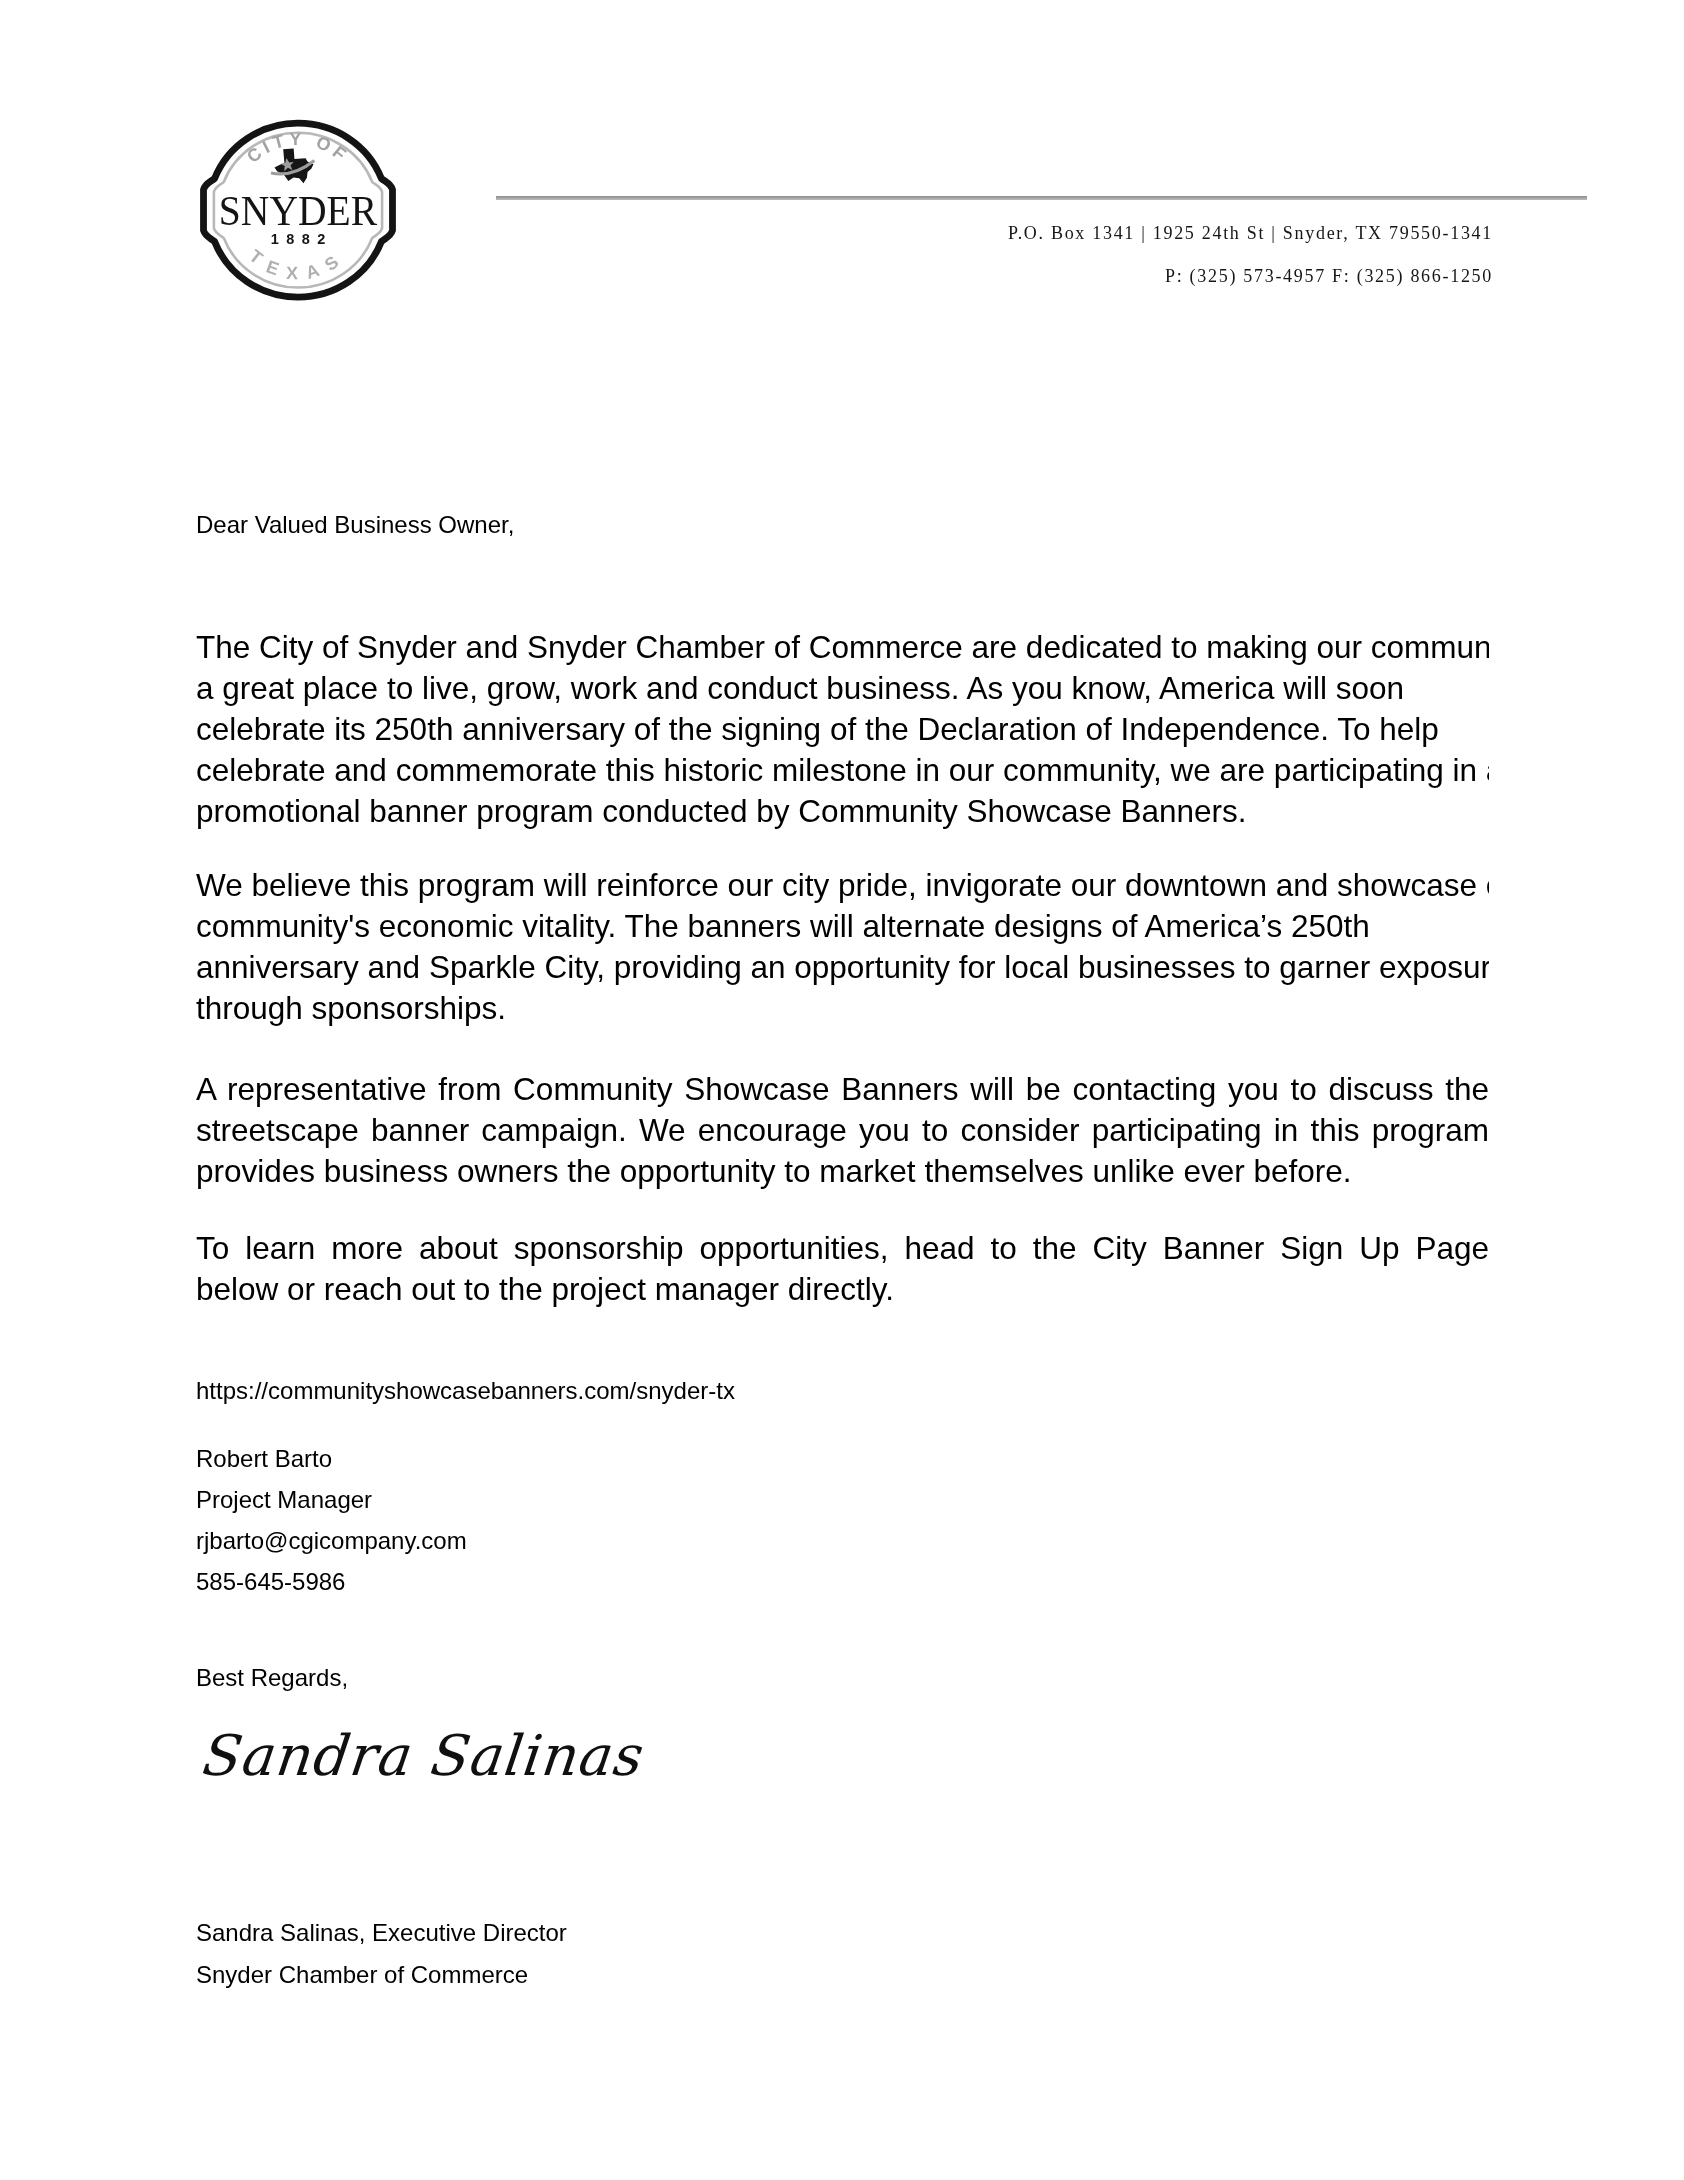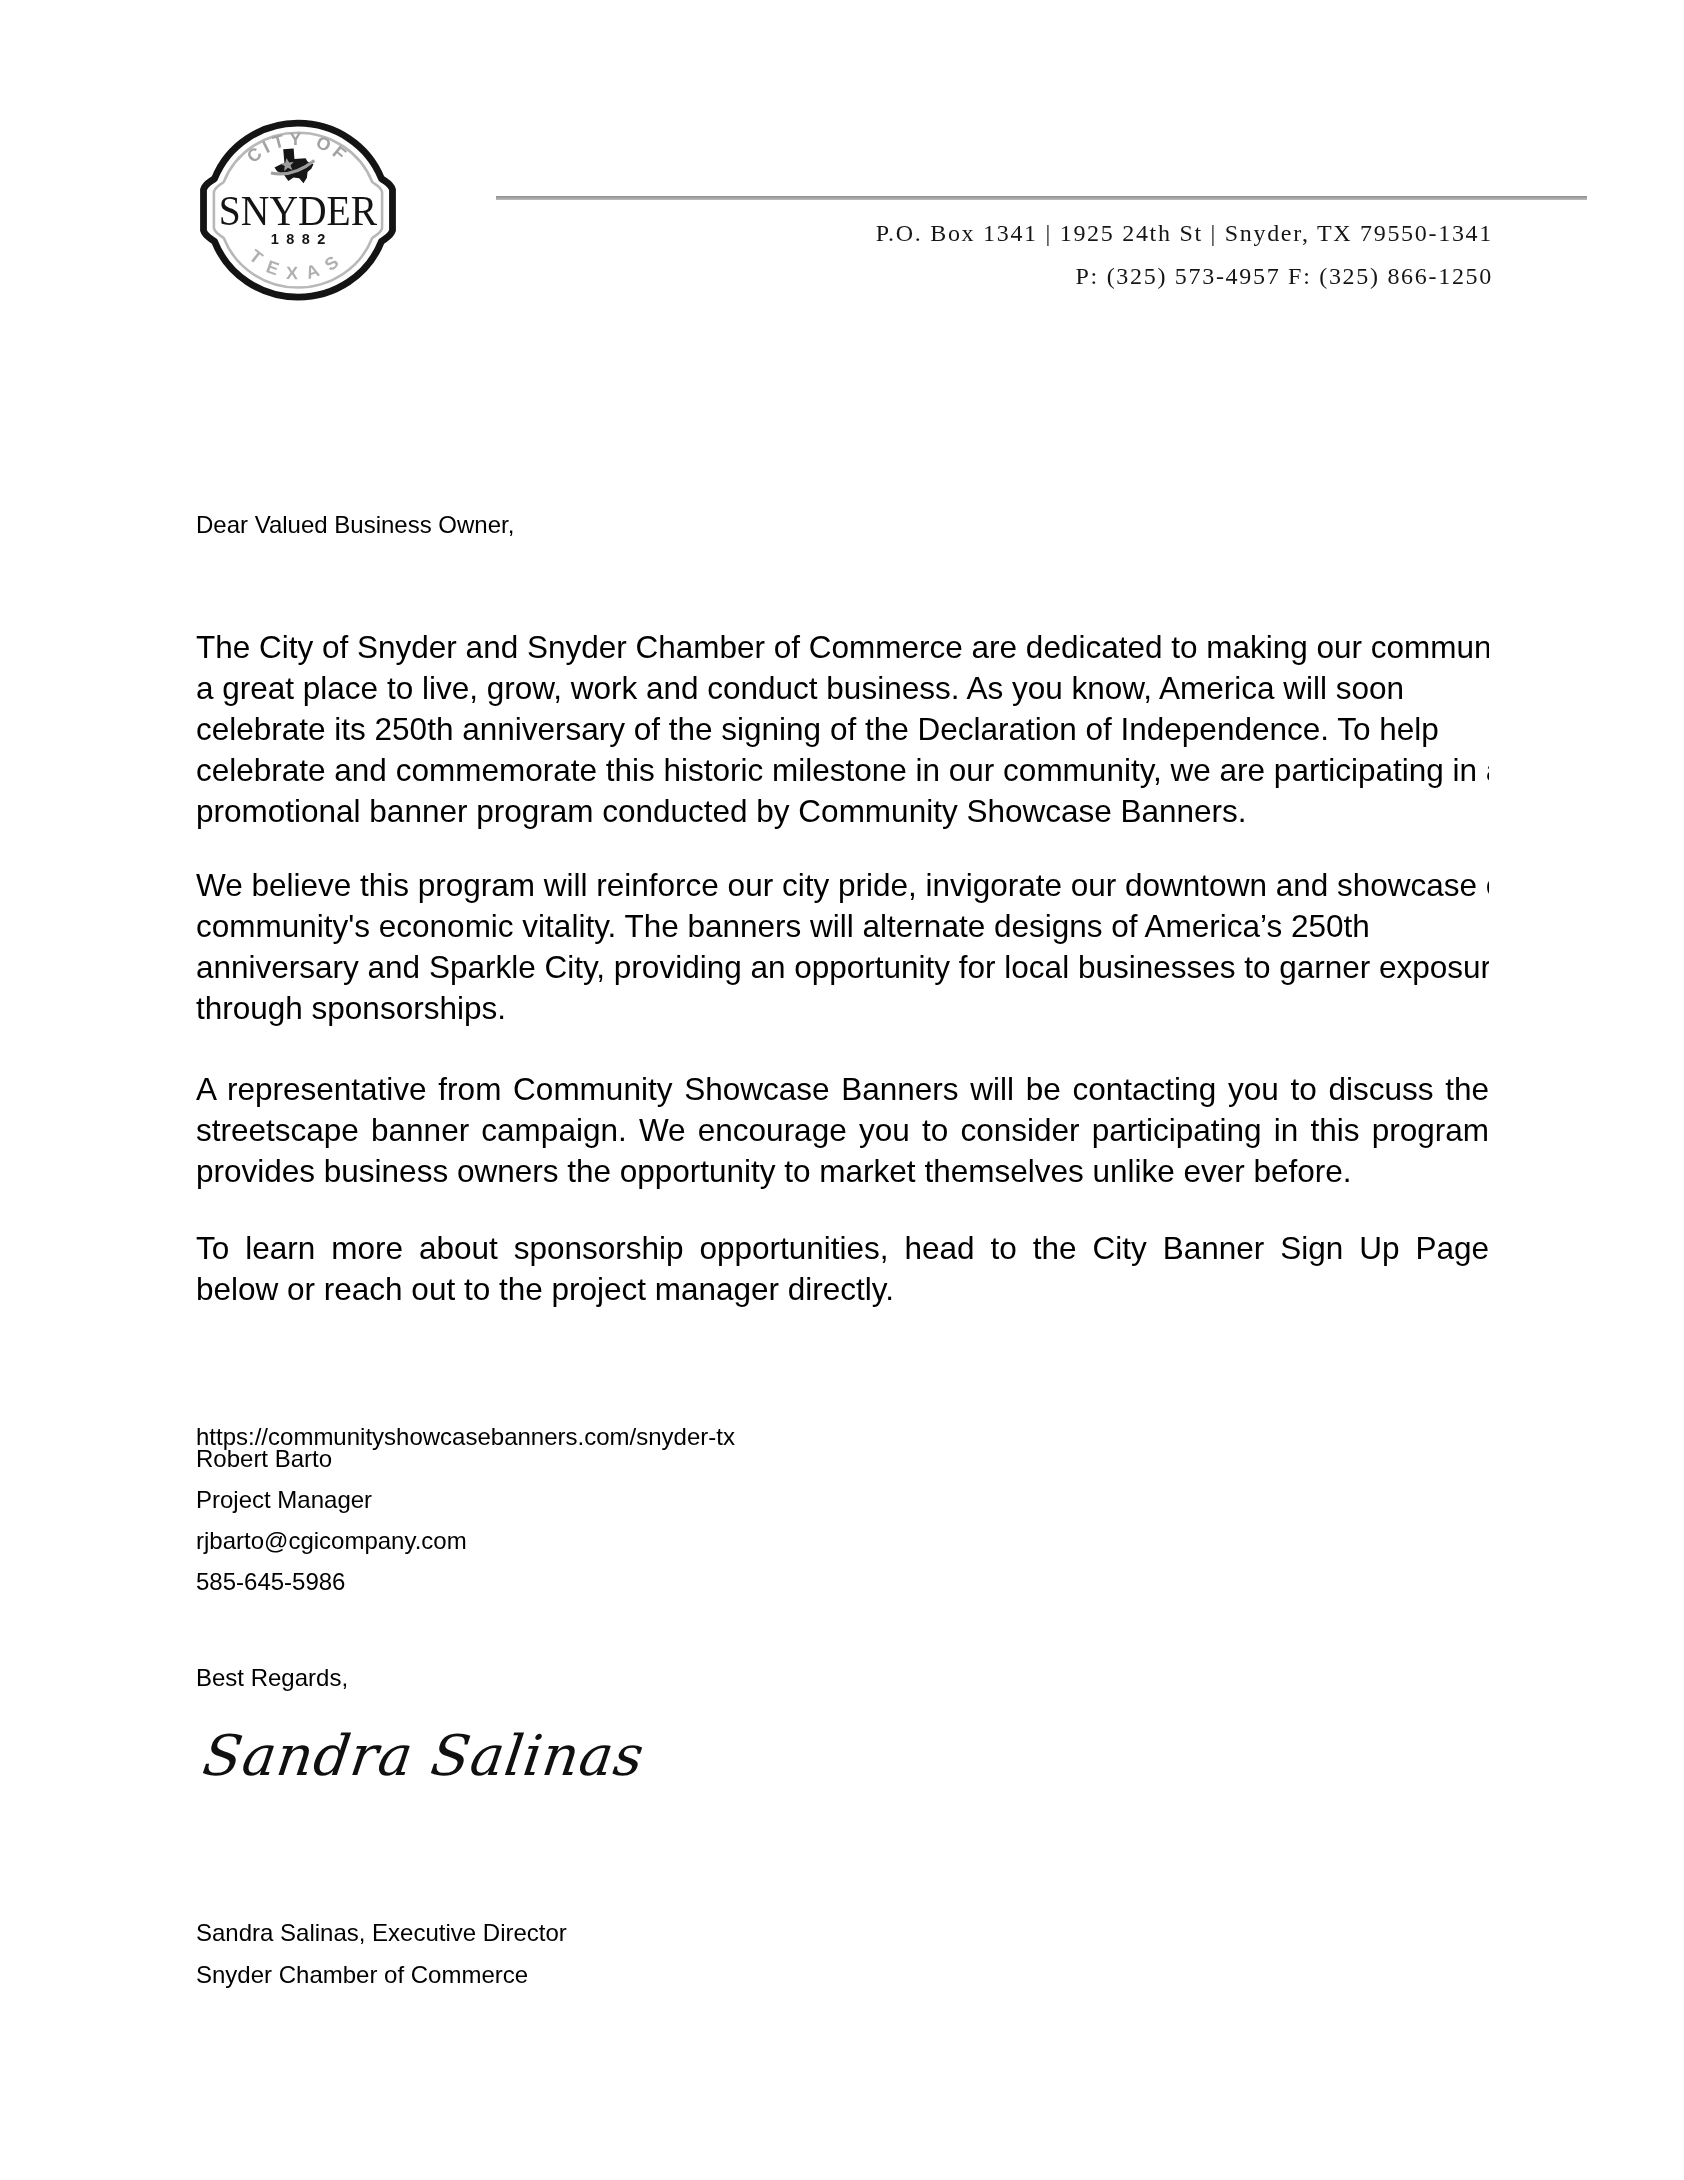--- a/index.html
+++ b/index.html
@@ -18,38 +18,38 @@
     white-space:nowrap;
   }
   .rule {
     position:absolute; left:496px; top:196px; width:1091px; height:4.3px;
     background:linear-gradient(#8d8d8d,#bdbdbd);
   }
   .addr {
     position:absolute; left:496px; top:212px; width:997px;
     text-align:right; white-space:nowrap;
     font-family:"Liberation Serif","DejaVu Serif",serif;
-    font-size:24px; line-height:43px; letter-spacing:1.7px; color:#161616;
+    font-size:18px; line-height:43px; letter-spacing:1.7px; color:#161616;
   }
 
   
   .blk { position:absolute; left:196px; width:1293px; font-size:24px; line-height:41px; }
   .ln  { height:41px; overflow:hidden; white-space:nowrap; }
   .ln.j{ white-space:normal; text-align:justify; }
   .ln.j::after { content:""; display:inline-block; width:100%; height:0; }
 
   .greeting  { top:504px; }
   .paras     { position:absolute; left:196px; top:0; width:1293px; font-size:31.5px; line-height:41px; }
   .para      { position:absolute; left:0; width:100%; }
   .para:nth-of-type(1){ top:627px; }
   .para:nth-of-type(2){ top:865px; }
   .para:nth-of-type(3){ top:1069px; }
   .para:nth-of-type(4){ top:1228px; }
 
-  .linkline  { top:1416px; }
+  .linkline  { top:1370px; }
   .contact   { top:1438px; }
   .closing   { top:1657px; }
   .signature {
     top:1717px; height:94px;
     font-family:"DejaVu Serif","Liberation Serif",serif; font-style:italic;
     font-size:56px; line-height:77px; letter-spacing:0.9px; color:#101010;
     transform:skewX(-8deg); transform-origin:left bottom;
   }
   .signer { top:1912px; line-height:42px; }
 </style>

